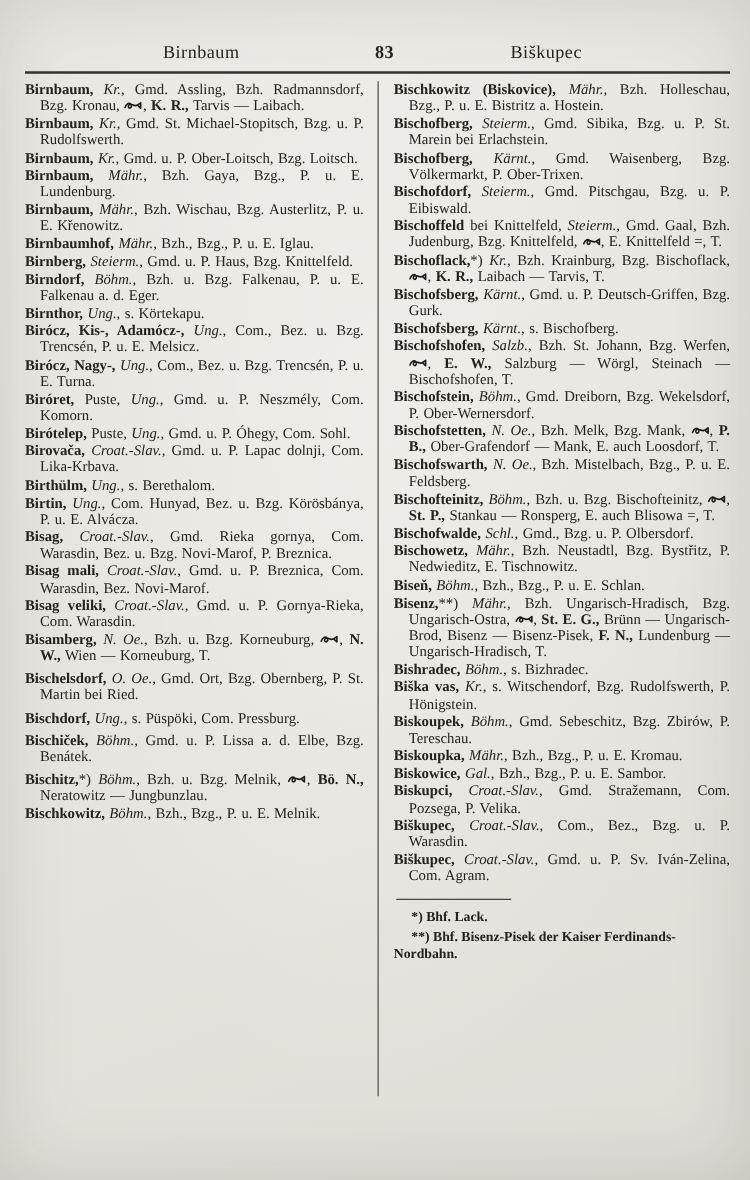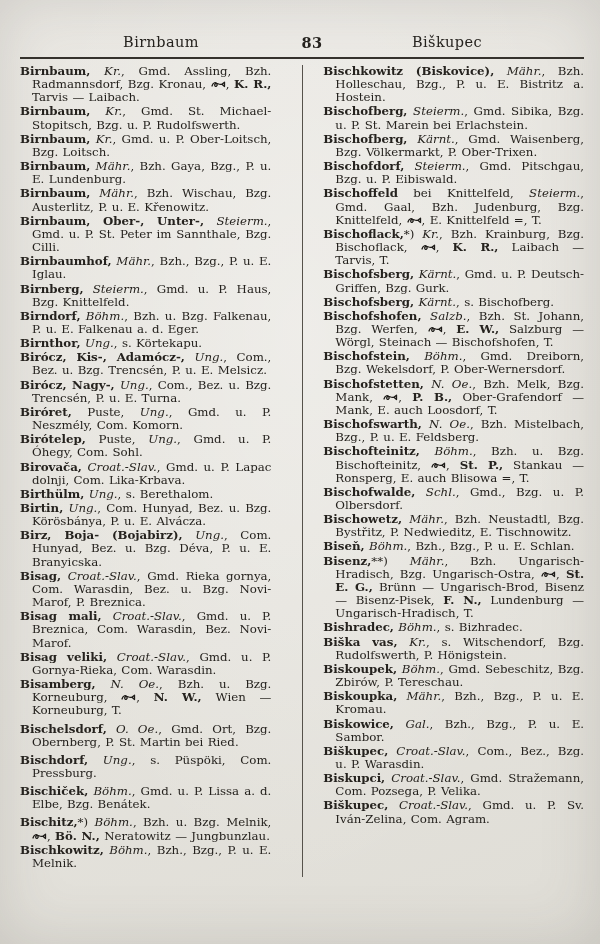--- a/index.html
+++ b/index.html
@@ -16,49 +16,49 @@
     font-family: "DejaVu Serif", "Liberation Serif", serif;
     color: #25221e;
     box-shadow: inset 0 0 60px rgba(90,85,75,0.18);
   }
   .page {
     position: relative;
     box-sizing: border-box;
     width: 600px;
     height: 708px;
     padding: 34px 16px 0 20px;
+    font-family: Liberation Serif, serif;
   }
   
   .running-head {
     position: relative;
     height: 20px;
     font-size: 14.5px;
     letter-spacing: 0.4px;
   }
   .rh-left  { position: absolute; left: 0;   width: 282px; text-align: center; }
-  .rh-center{ position: absolute; left: 262px; width: 60px; text-align: center; font-weight: bold; }
-  .rh-right { position: absolute; right: 6px;  width: 262px; text-align: center; }
+  .rh-center{ position: absolute; left: 280px; width: 60px; font-weight: bold; }
+  .rh-right { position: absolute; right: 16px;  width: 262px; text-align: center; }
   .head-rule {
     height: 2px;
     background: #35322d;
     margin: 3px 0 6px 0;
   }
   
   .columns {
     position: relative;
     display: flex;
     align-items: flex-start;
-    gap: 40px;
   }
   .col {
     box-sizing: border-box;
     width: 50%;
   }
   .col-left  { padding-right: 11px; }
-  .col-right { padding-left: 1px; }
+  .col-right { padding-left: 13px; }
   .col-divider {
     position: absolute;
     left: 50%;
     top: 0;
     width: 1px;
     height: 812px;
     background: #56524b;
   }
   
   .entry {
@@ -109,33 +109,31 @@
   <div class="head-rule"></div>
   <div class="columns">
     <div class="col col-left" id="col-left">
         <p class="entry"><span class="seg-b">Birnbaum,</span><span class="seg-n"> </span><span class="seg-i">Kr.</span><span class="seg-n">, Gmd. Assling, Bzh. Radmannsdorf, Bzg. Kronau, </span><svg class="posthorn" width="15" height="9" viewBox="0 0 30 18" aria-hidden="true">
     <path d="M2 12 C4 5 10 3 12 8 C13.5 12 9 15 7.5 11 C6.5 8 10 5.5 14 7.5 C18 9.5 20 10 23 7.5 L27 4.5 L27 13 L23 9.5" fill="none" stroke="currentColor" stroke-width="2.6" stroke-linecap="round" stroke-linejoin="round"></path>
   </svg><span class="seg-n">, </span><span class="seg-b">K. R.,</span><span class="seg-n"> Tarvis — Laibach.</span></p>
         <p class="entry"><span class="seg-b">Birnbaum,</span><span class="seg-n"> </span><span class="seg-i">Kr.</span><span class="seg-n">, Gmd. St. Michael-Stopitsch, Bzg. u. P. Rudolfswerth.</span></p>
         <p class="entry"><span class="seg-b">Birnbaum,</span><span class="seg-n"> </span><span class="seg-i">Kr.</span><span class="seg-n">, Gmd. u. P. Ober-Loitsch, Bzg. Loitsch.</span></p>
         <p class="entry"><span class="seg-b">Birnbaum,</span><span class="seg-n"> </span><span class="seg-i">Mähr.</span><span class="seg-n">, Bzh. Gaya, Bzg., P. u. E. Lundenburg.</span></p>
         <p class="entry"><span class="seg-b">Birnbaum,</span><span class="seg-n"> </span><span class="seg-i">Mähr.</span><span class="seg-n">, Bzh. Wischau, Bzg. Austerlitz, P. u. E. Křenowitz.</span></p>
-        <p class="entry"><span class="seg-b">Birnbaum, Ober-, Unter-,</span><span class="seg-n"> </span><span class="seg-i">Steierm.</span><span class="seg-n">, Gmd. u. P. St. Peter im Sannthale, Bzg. Cilli.</span></p>
         <p class="entry"><span class="seg-b">Birnbaumhof,</span><span class="seg-n"> </span><span class="seg-i">Mähr.</span><span class="seg-n">, Bzh., Bzg., P. u. E. Iglau.</span></p>
         <p class="entry"><span class="seg-b">Birnberg,</span><span class="seg-n"> </span><span class="seg-i">Steierm.</span><span class="seg-n">, Gmd. u. P. Haus, Bzg. Knittelfeld.</span></p>
         <p class="entry"><span class="seg-b">Birndorf,</span><span class="seg-n"> </span><span class="seg-i">Böhm.</span><span class="seg-n">, Bzh. u. Bzg. Falkenau, P. u. E. Falkenau a. d. Eger.</span></p>
         <p class="entry"><span class="seg-b">Birnthor,</span><span class="seg-n"> </span><span class="seg-i">Ung.</span><span class="seg-n">, s. Körtekapu.</span></p>
         <p class="entry"><span class="seg-b">Birócz, Kis-, Adamócz-,</span><span class="seg-n"> </span><span class="seg-i">Ung.</span><span class="seg-n">, Com., Bez. u. Bzg. Trencsén, P. u. E. Melsicz.</span></p>
         <p class="entry"><span class="seg-b">Birócz, Nagy-,</span><span class="seg-n"> </span><span class="seg-i">Ung.</span><span class="seg-n">, Com., Bez. u. Bzg. Trencsén, P. u. E. Turna.</span></p>
         <p class="entry"><span class="seg-b">Biróret,</span><span class="seg-n"> Puste, </span><span class="seg-i">Ung.</span><span class="seg-n">, Gmd. u. P. Neszmély, Com. Komorn.</span></p>
         <p class="entry"><span class="seg-b">Birótelep,</span><span class="seg-n"> Puste, </span><span class="seg-i">Ung.</span><span class="seg-n">, Gmd. u. P. Óhegy, Com. Sohl.</span></p>
         <p class="entry"><span class="seg-b">Birovača,</span><span class="seg-n"> </span><span class="seg-i">Croat.-Slav.</span><span class="seg-n">, Gmd. u. P. Lapac dolnji, Com. Lika-Krbava.</span></p>
         <p class="entry"><span class="seg-b">Birthülm,</span><span class="seg-n"> </span><span class="seg-i">Ung.</span><span class="seg-n">, s. Berethalom.</span></p>
         <p class="entry"><span class="seg-b">Birtin,</span><span class="seg-n"> </span><span class="seg-i">Ung.</span><span class="seg-n">, Com. Hunyad, Bez. u. Bzg. Körösbánya, P. u. E. Alvácza.</span></p>
-        <p class="entry"><span class="seg-b">Birz, Boja- (Bojabirz),</span><span class="seg-n"> </span><span class="seg-i">Ung.</span><span class="seg-n">, Com. Hunyad, Bez. u. Bzg. Déva, P. u. E. Branyicska.</span></p>
         <p class="entry"><span class="seg-b">Bisag,</span><span class="seg-n"> </span><span class="seg-i">Croat.-Slav.</span><span class="seg-n">, Gmd. Rieka gornya, Com. Warasdin, Bez. u. Bzg. Novi-Marof, P. Breznica.</span></p>
         <p class="entry"><span class="seg-b">Bisag mali,</span><span class="seg-n"> </span><span class="seg-i">Croat.-Slav.</span><span class="seg-n">, Gmd. u. P. Breznica, Com. Warasdin, Bez. Novi-Marof.</span></p>
         <p class="entry"><span class="seg-b">Bisag veliki,</span><span class="seg-n"> </span><span class="seg-i">Croat.-Slav.</span><span class="seg-n">, Gmd. u. P. Gornya-Rieka, Com. Warasdin.</span></p>
         <p class="entry"><span class="seg-b">Bisamberg,</span><span class="seg-n"> </span><span class="seg-i">N. Oe.</span><span class="seg-n">, Bzh. u. Bzg. Korneuburg, </span><svg class="posthorn" width="15" height="9" viewBox="0 0 30 18" aria-hidden="true">
     <path d="M2 12 C4 5 10 3 12 8 C13.5 12 9 15 7.5 11 C6.5 8 10 5.5 14 7.5 C18 9.5 20 10 23 7.5 L27 4.5 L27 13 L23 9.5" fill="none" stroke="currentColor" stroke-width="2.6" stroke-linecap="round" stroke-linejoin="round"></path>
   </svg><span class="seg-n">, </span><span class="seg-b">N. W.,</span><span class="seg-n"> Wien — Korneuburg, T.</span></p>
         <p class="entry gap"><span class="seg-b">Bischelsdorf,</span><span class="seg-n"> </span><span class="seg-i">O. Oe.</span><span class="seg-n">, Gmd. Ort, Bzg. Obernberg, P. St. Martin bei Ried.</span></p>
         <p class="entry gap"><span class="seg-b">Bischdorf,</span><span class="seg-n"> </span><span class="seg-i">Ung.</span><span class="seg-n">, s. Püspöki, Com. Pressburg.</span></p>
         <p class="entry gap"><span class="seg-b">Bischiček,</span><span class="seg-n"> </span><span class="seg-i">Böhm.</span><span class="seg-n">, Gmd. u. P. Lissa a. d. Elbe, Bzg. Benátek.</span></p>
         <p class="entry gap"><span class="seg-b">Bischitz,</span><span class="seg-n">*) </span><span class="seg-i">Böhm.</span><span class="seg-n">, Bzh. u. Bzg. Melnik, </span><svg class="posthorn" width="15" height="9" viewBox="0 0 30 18" aria-hidden="true">
@@ -172,18 +170,23 @@
         <p class="entry"><span class="seg-b">Bischowetz,</span><span class="seg-n"> </span><span class="seg-i">Mähr.</span><span class="seg-n">, Bzh. Neustadtl, Bzg. Bystřitz, P. Nedwieditz, E. Tischnowitz.</span></p>
         <p class="entry"><span class="seg-b">Biseň,</span><span class="seg-n"> </span><span class="seg-i">Böhm.</span><span class="seg-n">, Bzh., Bzg., P. u. E. Schlan.</span></p>
         <p class="entry"><span class="seg-b">Bisenz,</span><span class="seg-n">**) </span><span class="seg-i">Mähr.</span><span class="seg-n">, Bzh. Ungarisch-Hradisch, Bzg. Ungarisch-Ostra, </span><svg class="posthorn" width="15" height="9" viewBox="0 0 30 18" aria-hidden="true">
     <path d="M2 12 C4 5 10 3 12 8 C13.5 12 9 15 7.5 11 C6.5 8 10 5.5 14 7.5 C18 9.5 20 10 23 7.5 L27 4.5 L27 13 L23 9.5" fill="none" stroke="currentColor" stroke-width="2.6" stroke-linecap="round" stroke-linejoin="round"></path>
   </svg><span class="seg-n">, </span><span class="seg-b">St. E. G.,</span><span class="seg-n"> Brünn — Ungarisch-Brod, Bisenz — Bisenz-Pisek, </span><span class="seg-b">F. N.,</span><span class="seg-n"> Lundenburg — Ungarisch-Hradisch, T.</span></p>
         <p class="entry"><span class="seg-b">Bishradec,</span><span class="seg-n"> </span><span class="seg-i">Böhm.</span><span class="seg-n">, s. Bizhradec.</span></p>
         <p class="entry"><span class="seg-b">Biška vas,</span><span class="seg-n"> </span><span class="seg-i">Kr.</span><span class="seg-n">, s. Witschendorf, Bzg. Rudolfswerth, P. Hönigstein.</span></p>
         <p class="entry"><span class="seg-b">Biskoupek,</span><span class="seg-n"> </span><span class="seg-i">Böhm.</span><span class="seg-n">, Gmd. Sebeschitz, Bzg. Zbirów, P. Tereschau.</span></p>
         <p class="entry"><span class="seg-b">Biskoupka,</span><span class="seg-n"> </span><span class="seg-i">Mähr.</span><span class="seg-n">, Bzh., Bzg., P. u. E. Kromau.</span></p>
         <p class="entry"><span class="seg-b">Biskowice,</span><span class="seg-n"> </span><span class="seg-i">Gal.</span><span class="seg-n">, Bzh., Bzg., P. u. E. Sambor.</span></p>
+        <p class="entry"><span class="seg-b">Biskupci,</span><span class="seg-n"> </span><span class="seg-i">Croat.-Slav.</span><span class="seg-n">, Gmd. Stražemann, Com. Pozsega, P. Velika.</span></p>
         <p class="entry"><span class="seg-b">Biškupec,</span><span class="seg-n"> </span><span class="seg-i">Croat.-Slav.</span><span class="seg-n">, Com., Bez., Bzg. u. P. Warasdin.</span></p>
-        <p class="entry"><span class="seg-b">Biskupci,</span><span class="seg-n"> </span><span class="seg-i">Croat.-Slav.</span><span class="seg-n">, Gmd. Stražemann, Com. Pozsega, P. Velika.</span></p>
         <p class="entry"><span class="seg-b">Biškupec,</span><span class="seg-n"> </span><span class="seg-i">Croat.-Slav.</span><span class="seg-n">, Gmd. u. P. Sv. Iván-Zelina, Com. Agram.</span></p>
+        <div class="fn-block right-fn">
+          <div class="fn-rule"></div>
+          <p class="footnote">*) Bhf. Lack.</p>
+          <p class="footnote">**) Bhf. Bisenz-Pisek der Kaiser Ferdinands-Nordbahn.</p>
+        </div>
       </div>
   </div>
 </div>
 
 </body></html>

